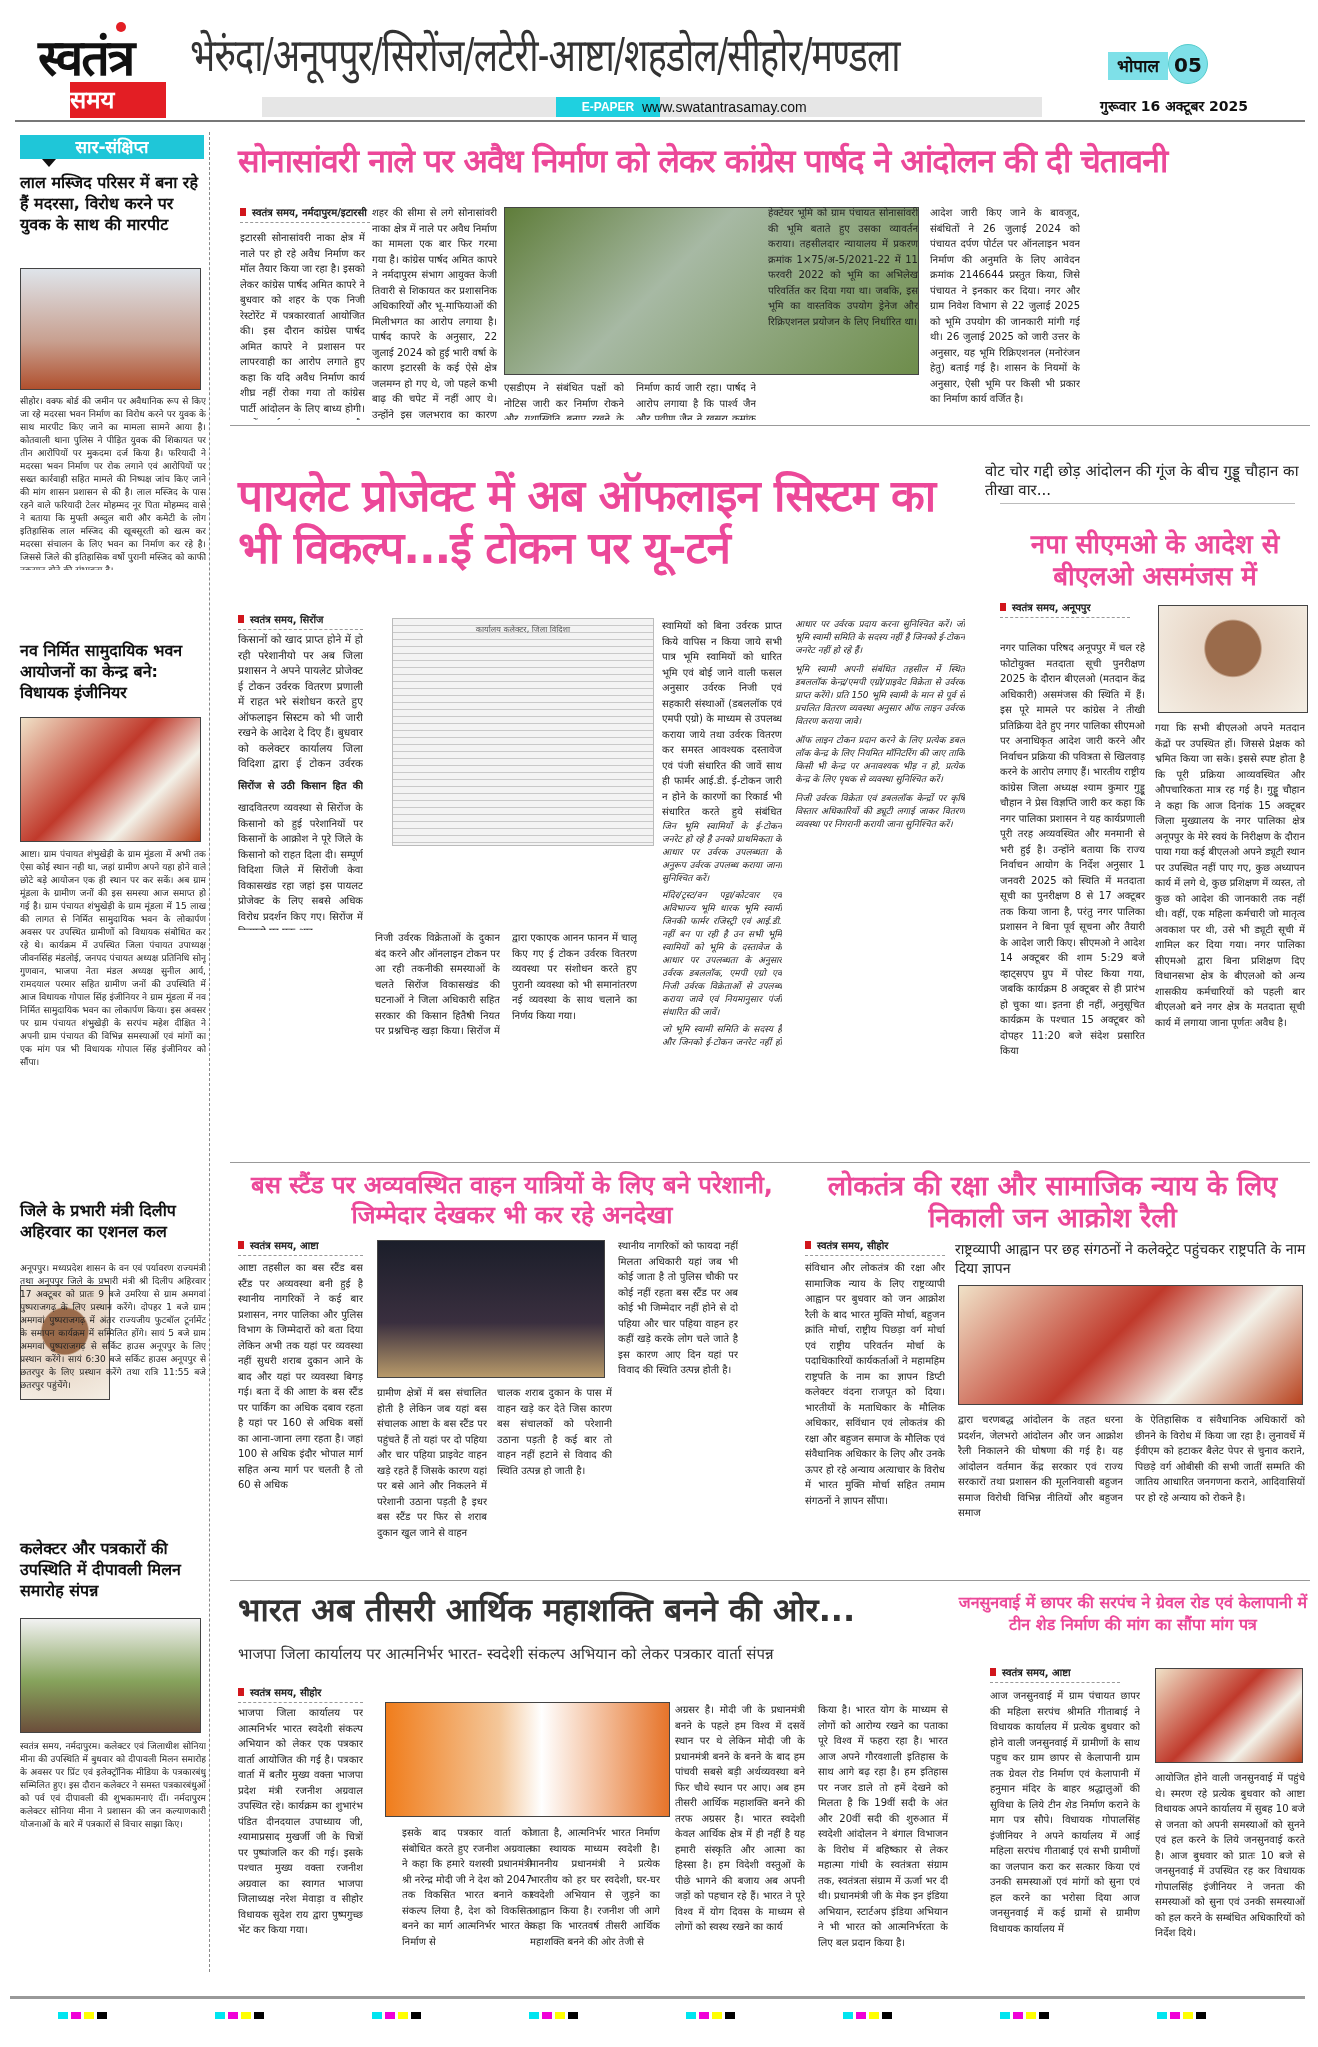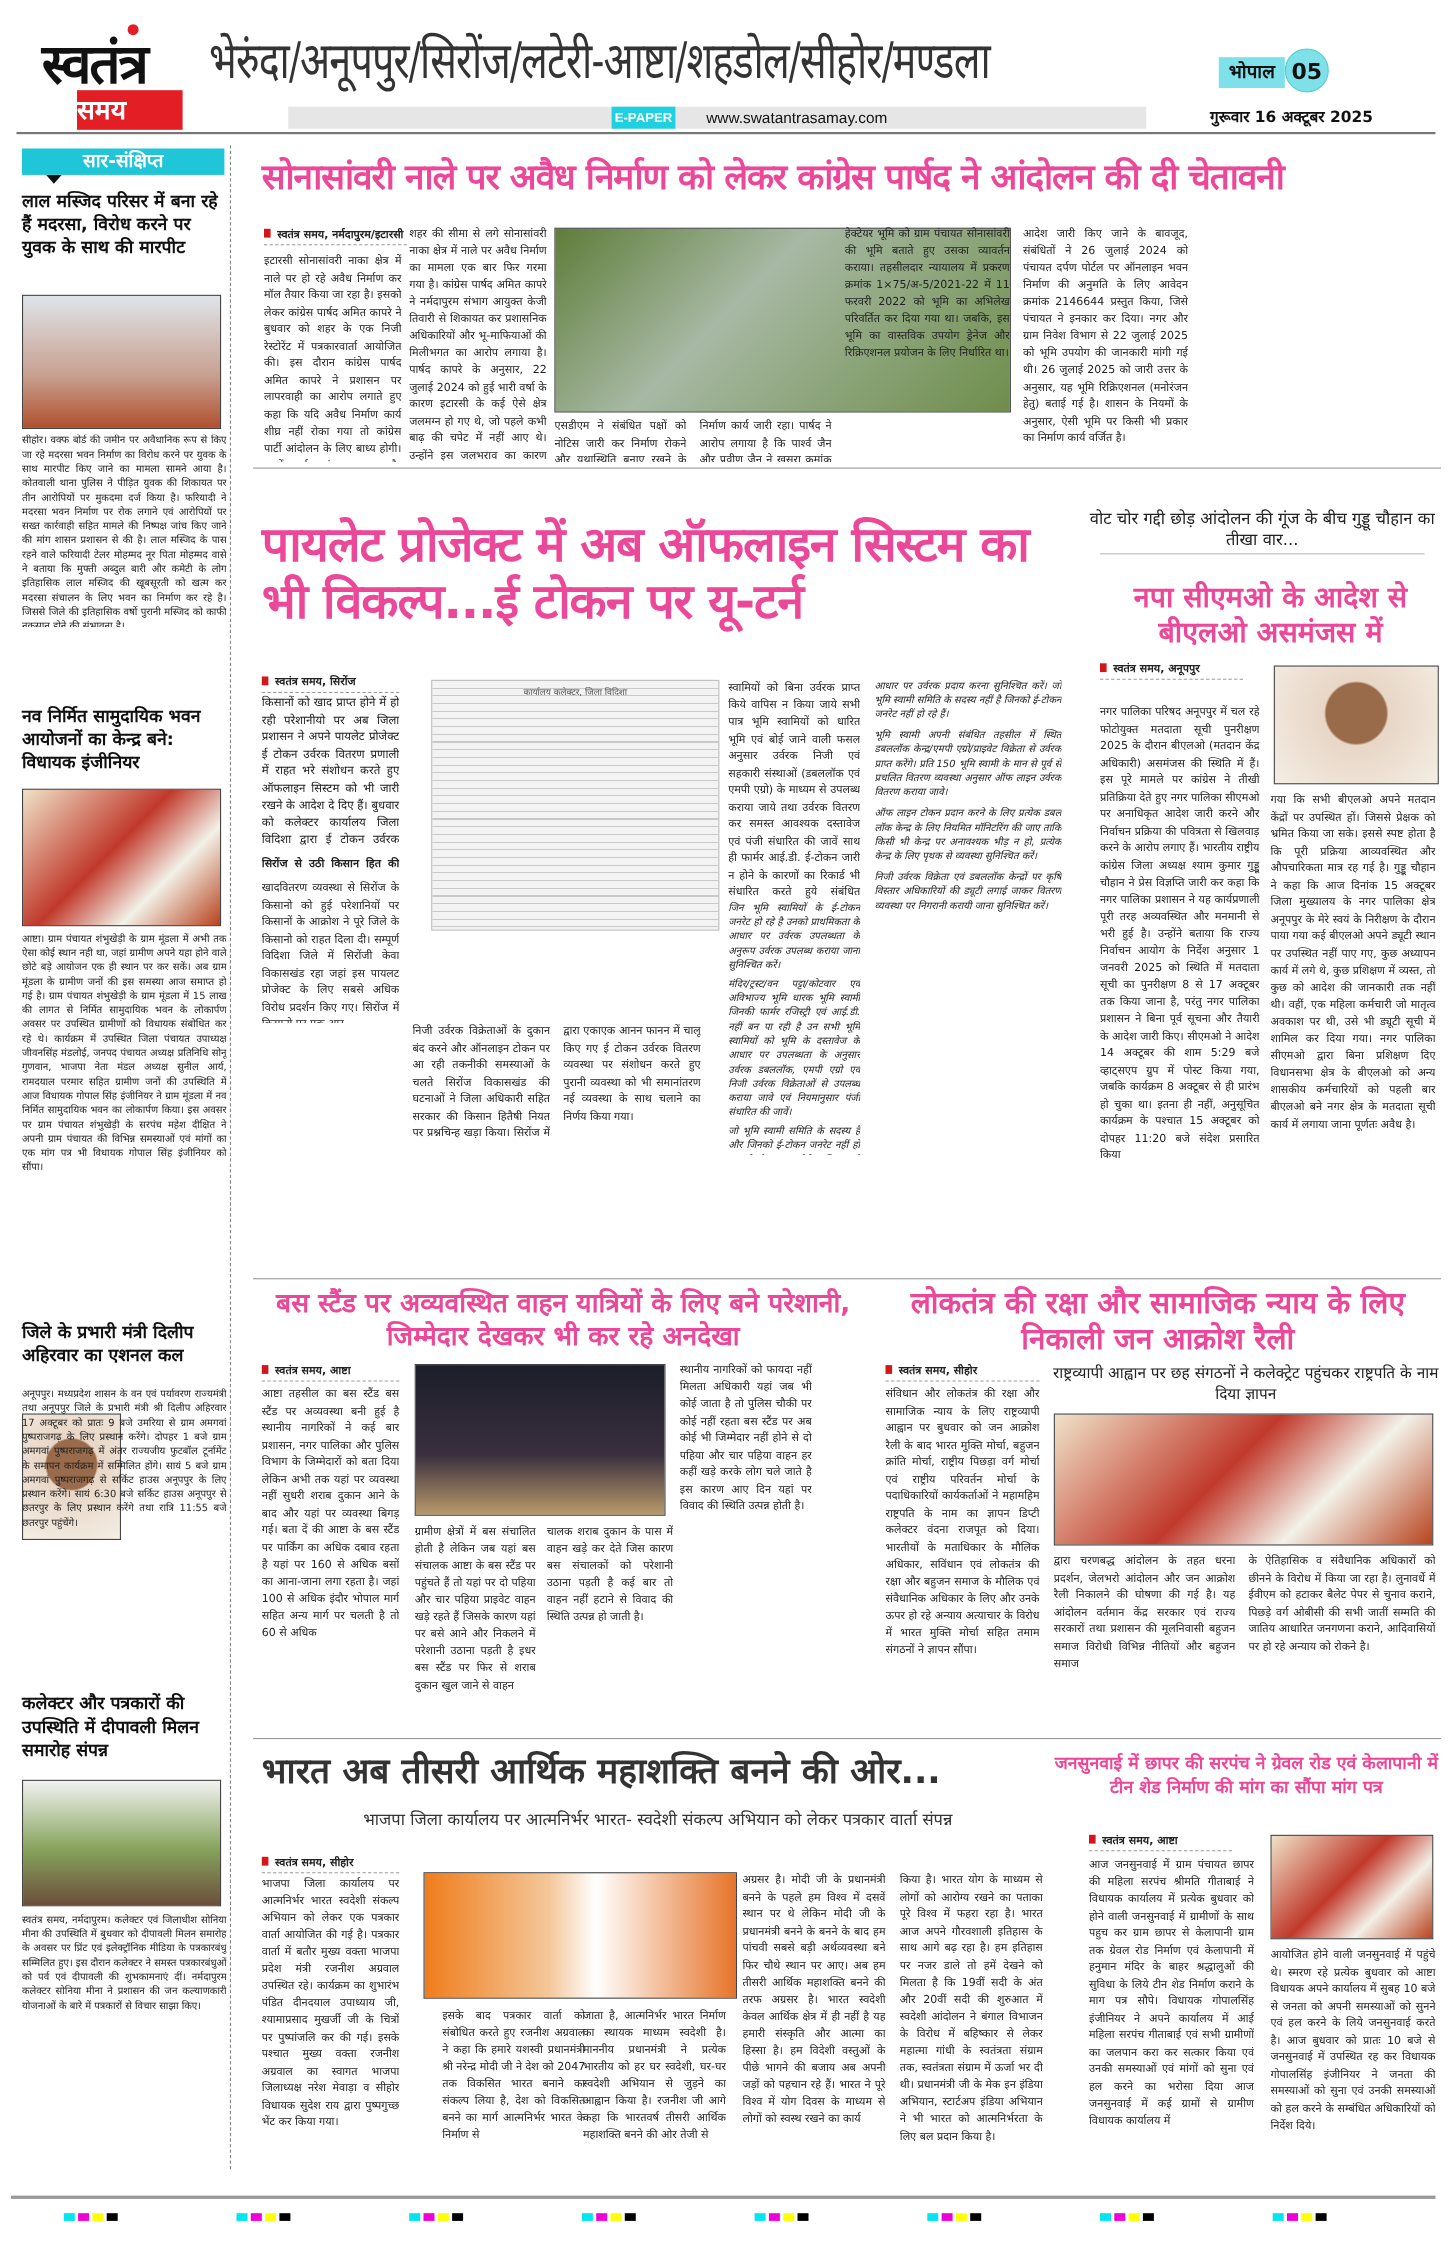--- a/index.html
+++ b/index.html
@@ -6,21 +6,21 @@
 body{width:1318px;height:2047px;background:#fff;font-family:"DejaVu Sans",sans-serif;color:#111;position:relative;overflow:hidden}
 .abs{position:absolute}
 .masthead{left:0;top:0;width:1318px;height:125px}
 .logo-top{left:38px;top:22px;font-size:50px;font-weight:bold;font-family:"DejaVu Serif",serif;color:#111;letter-spacing:-2px}
 .logo-dot{left:116px;top:22px;width:10px;height:10px;border-radius:50%;background:#e31e24}
 .logo-bottom{left:70px;top:82px;width:96px;height:36px;background:#e31e24;color:#fff;font-weight:bold;font-size:24px;text-align:left;line-height:36px}
 .cities{left:190px;top:22px;font-size:46px;color:#333;font-family:"DejaVu Sans Condensed","DejaVu Sans",sans-serif;letter-spacing:-1px;transform:scaleX(.78);transform-origin:left}
 .edition-box{left:1108px;top:52px;width:60px;height:28px;background:#7ee0e8;font-weight:bold;font-size:17px;line-height:28px;text-align:center}
 .page-no{left:1168px;top:44px;width:40px;height:40px;border-radius:50%;background:#7ee0e8;border:1px solid #5cc;font-weight:bold;font-size:20px;line-height:40px;text-align:center}
 .grey-bar{left:262px;top:97px;width:780px;height:20px;background:#e6e6e6}
-.epaper{left:556px;top:97px;width:58px;height:20px;background:#1fd0e0;color:#fff;font-weight:bold;font-size:12px;line-height:20px;text-align:center;font-family:"Liberation Sans",sans-serif}
+.epaper{left:556px;top:97px;width:104px;height:20px;background:#1fd0e0;color:#fff;font-weight:bold;font-size:12px;line-height:20px;text-align:center;font-family:"Liberation Sans",sans-serif}
 .site{left:642px;top:97px;font-size:14px;line-height:20px;font-family:"Liberation Sans",sans-serif}
 .date{left:1100px;top:96px;font-size:14px;font-weight:bold}
 .rule{left:15px;top:120px;width:1290px;height:2px;background:#777}
 .sidebar{left:14px;top:132px;width:196px;height:1840px;border-right:1px dashed #888}
 .brief-tab{left:20px;top:135px;width:184px;height:24px;background:#1fc6d8;color:#fff;font-weight:bold;font-size:17px;text-align:center;line-height:24px}
 .brief-arrow{left:42px;top:159px;width:0;height:0;border-left:7px solid transparent;border-right:7px solid transparent;border-top:8px solid #111}
 .sh{font-weight:bold;font-size:16px;line-height:21px;color:#111}
 .st{font-size:9px;line-height:13px;color:#222;text-align:justify}
 .photo{background:linear-gradient(135deg,#c9a98f,#8c6b52 50%,#d4c3b1);border:1px solid #444}
 .photo.sky{background:linear-gradient(#dfe4ea,#c8a090 60%,#b0502e)}
@@ -31,21 +31,21 @@
 .photo.orange{background:linear-gradient(90deg,#f07d1c,#f4c79a 40%,#fff 55%,#e6742a)}
 .photo.face{background:radial-gradient(circle at 50% 40%,#9a6b4b 28%,#e8d6c6 30%,#f4eee4)}
 .photo.garden{background:linear-gradient(#f2f2f2,#86a35c 55%,#6c4e3b)}
 .hl{font-weight:bold;color:#ec4899;line-height:1.15}
 .byline{font-size:10px;font-weight:bold;color:#222;border-bottom:1px dashed #999;padding-bottom:3px}
 .byline::before{content:"";display:inline-block;width:6px;height:8px;background:#d1161c;margin-right:6px}
 .col{font-size:10px;line-height:15.5px;color:#222;text-align:justify}
 .hr{height:1px;background:#999}
 .cmyk{top:2012px;height:7px;display:flex;gap:3px}
 .cmyk span{display:block;width:10px;height:7px}
-.kicker{font-size:15px;color:#222;text-align:center;line-height:19px}
+.kicker{font-size:15px;color:#222;text-align:left;line-height:19px}
 </style>
 </head>
 <body>
 
 <div class="abs masthead">
   <div class="abs logo-top">स्वतंत्र</div>
   <div class="abs logo-dot"></div>
   <div class="abs logo-bottom">समय</div>
   <div class="abs cities">भेरुंदा/अनूपपुर/सिरोंज/लटेरी-आष्टा/शहडोल/सीहोर/मण्डला</div>
   <div class="abs edition-box">भोपाल</div>

